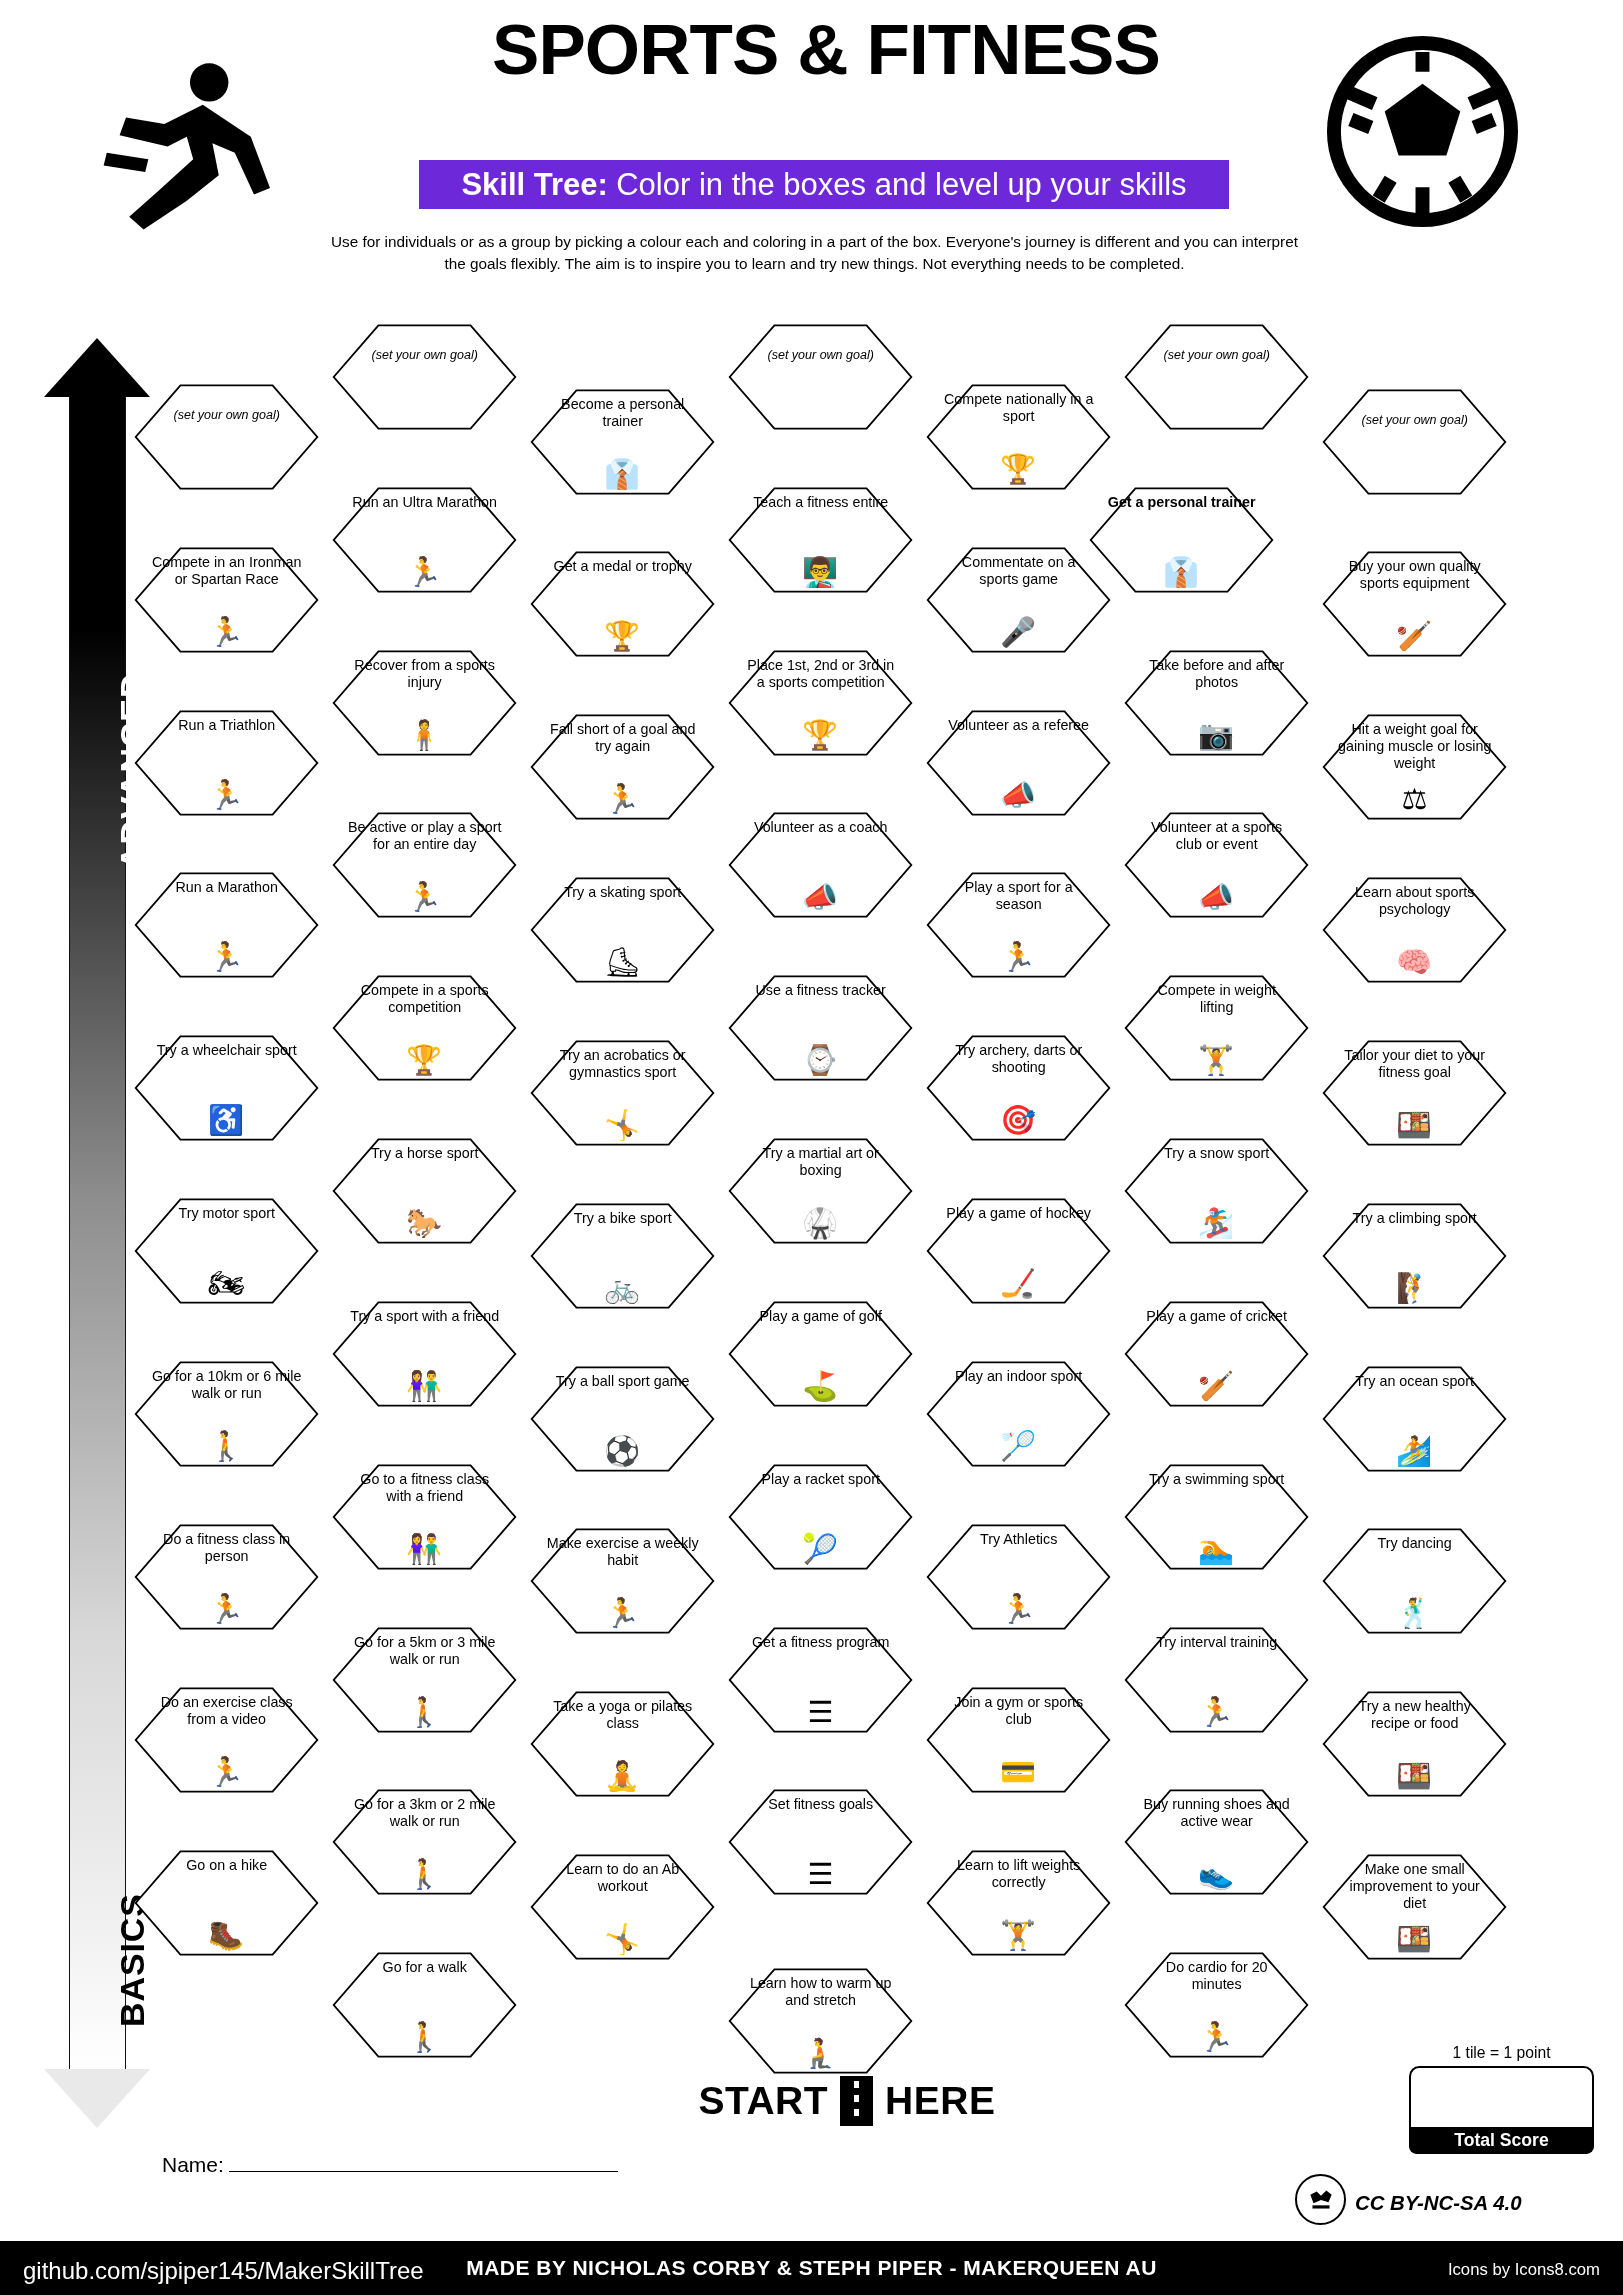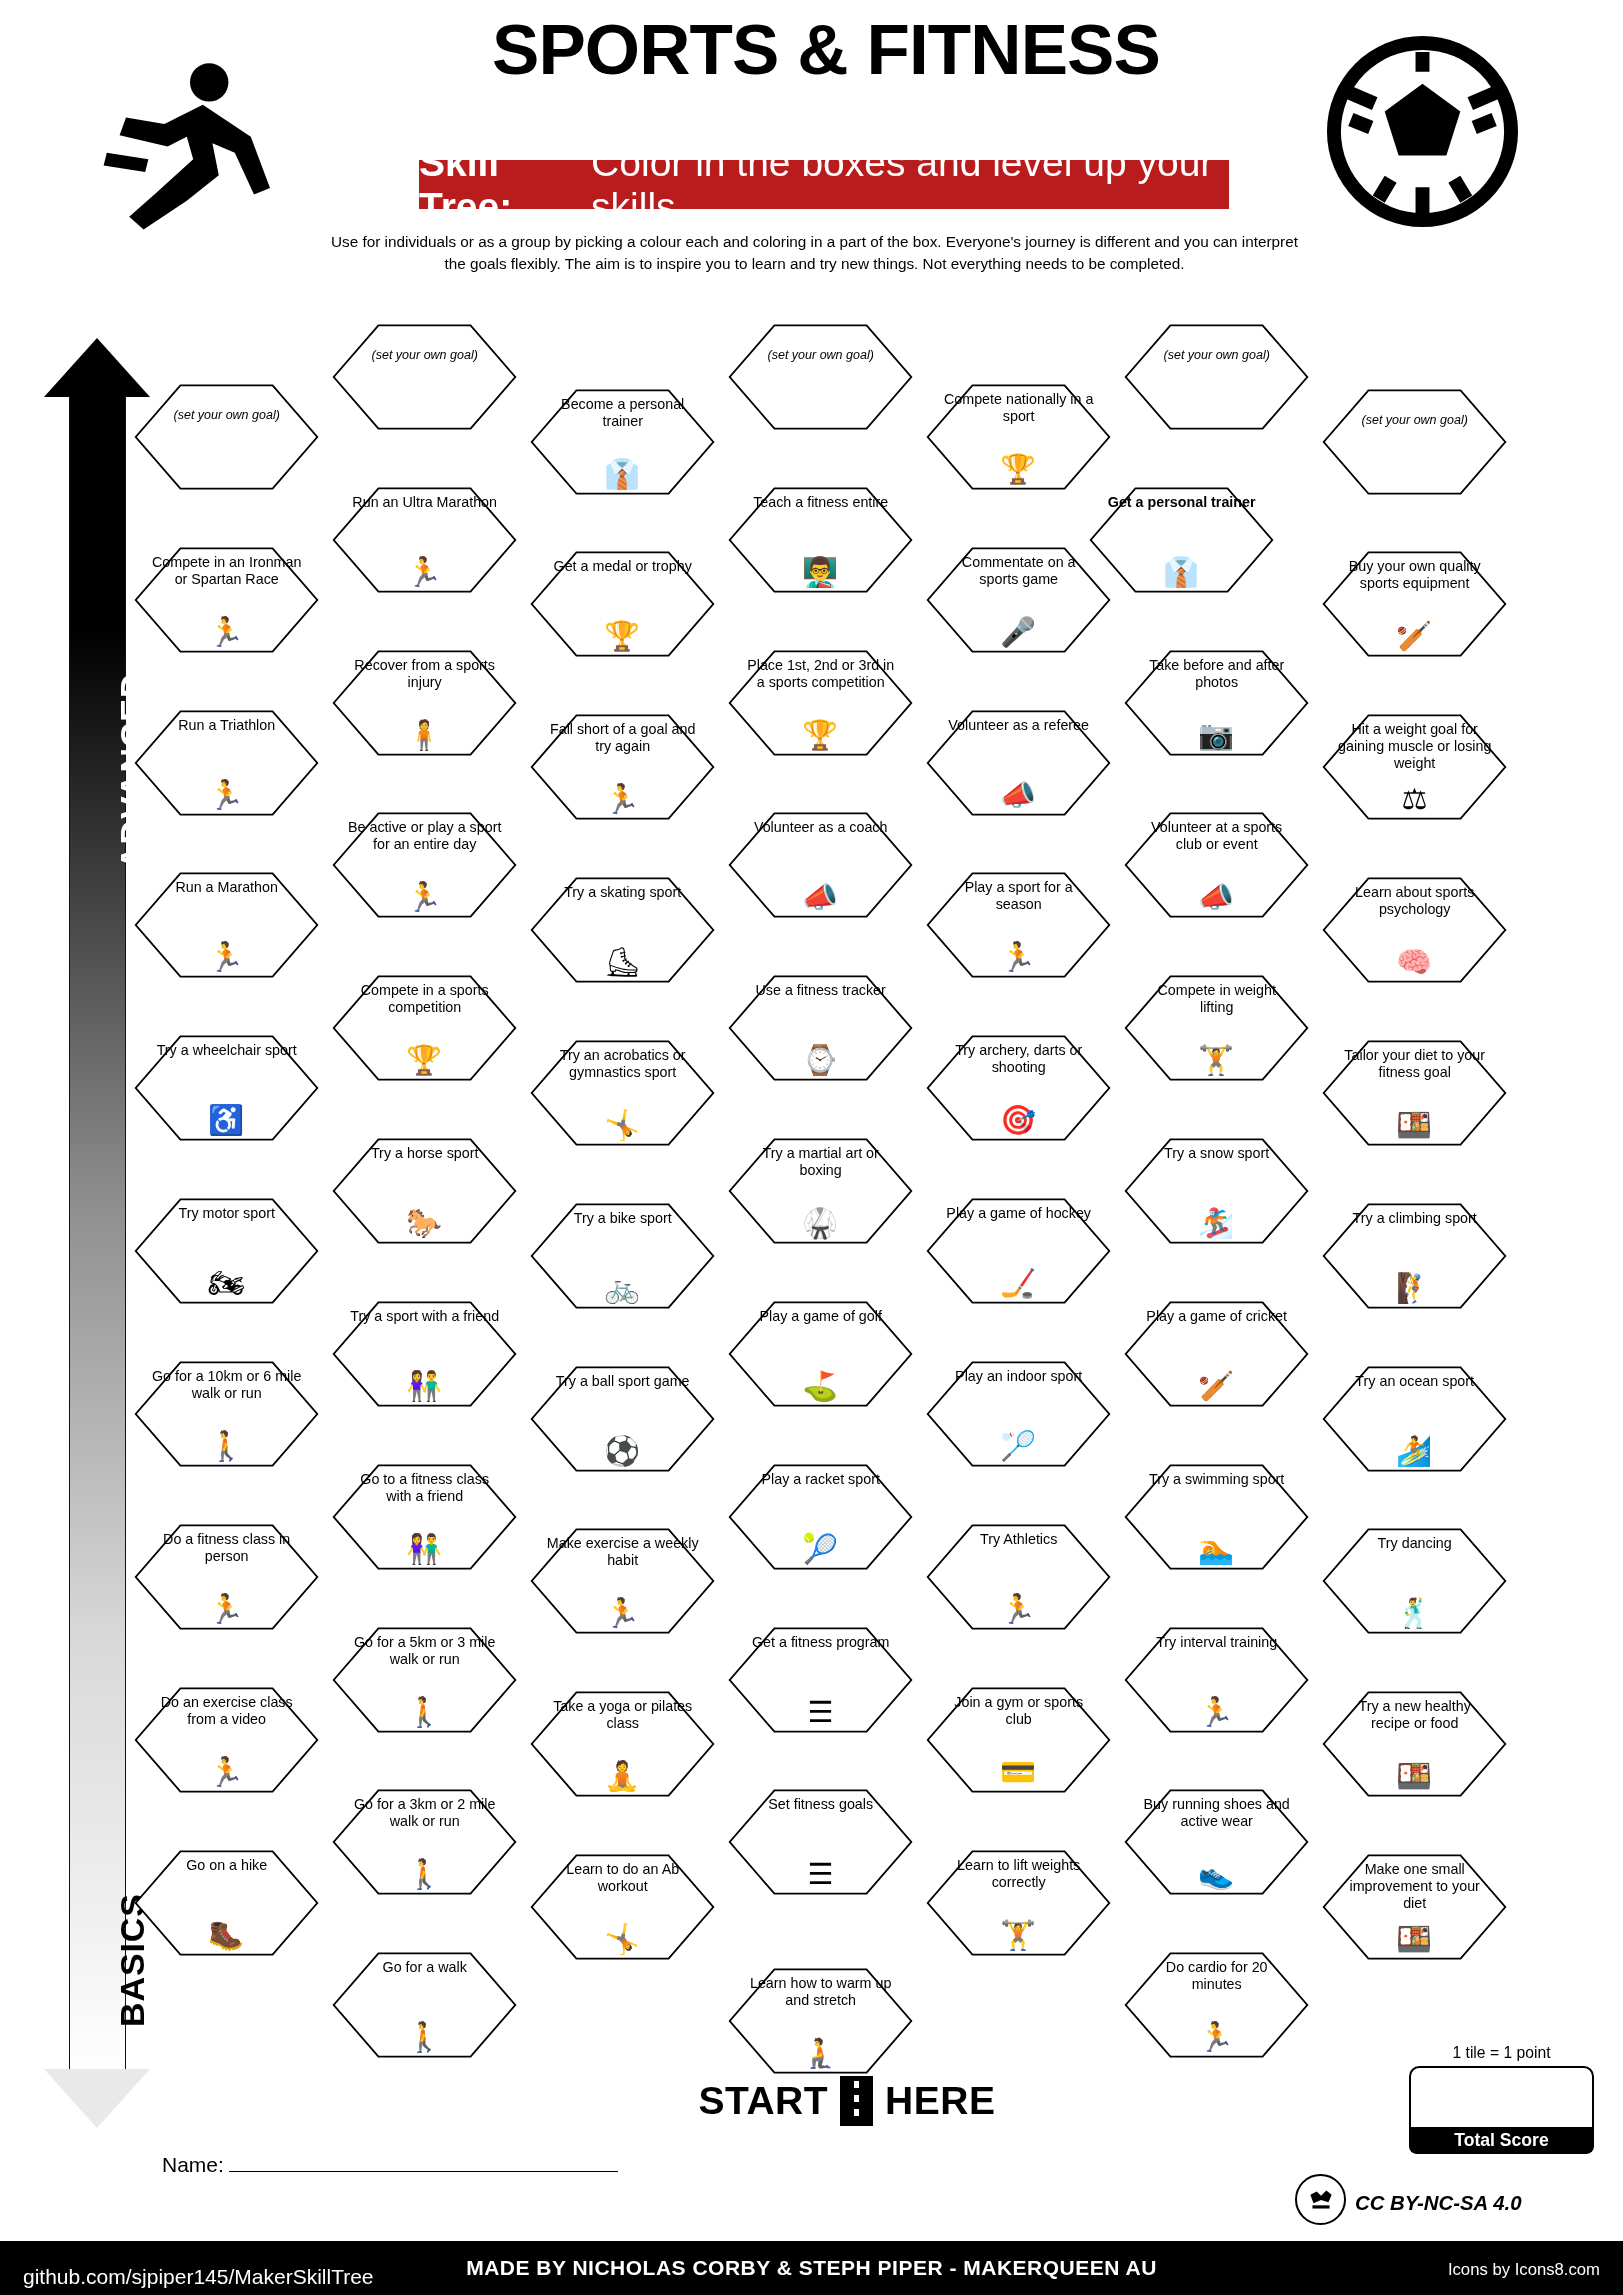--- a/index.html
+++ b/index.html
@@ -2,21 +2,21 @@
 <html style="font-size:7.4px"><head>
 <meta charset="utf-8">
 <style>
   html,body{margin:0;padding:0;background:#ffffff;}
   body{width:1623px;height:2295px;position:relative;font-family:"Liberation Sans",sans-serif;color:#000;overflow:hidden;}
 
   
   #header{position:absolute;left:0;top:0;width:1623px;height:296px;}
   #runner-icon{position:absolute;left:93px;top:60px;width:194px;height:176px;}
   #title{position:absolute;left:324px;top:14px;width:1004px;text-align:center;font-weight:bold;font-size:71px;letter-spacing:-0.9px;line-height:1;}
-  #subtitle-bar{position:absolute;left:419px;top:160px;width:810px;height:49px;background:#b91c1c;color:#fff;display:flex;align-items:center;justify-content:center;font-size:39px;}
+  #subtitle-bar{position:absolute;left:419px;top:160px;width:810px;height:49px;background:#6d28d9;color:#fff;display:flex;align-items:center;justify-content:center;font-size:31px;}
   #subtitle-bar .lead{font-weight:bold;margin-right:8.3px;}
   #intro{position:absolute;left:324px;top:231px;width:981px;text-align:center;font-size:15.3px;line-height:1.45;}
   #ball-icon{position:absolute;left:1323px;top:32px;width:199px;height:199px;}
 
   
   #axis{position:absolute;left:44px;top:338px;width:106px;height:1790px;}
   #axis .bar{position:absolute;left:25.4px;top:56px;width:55px;height:1679px;
     background:linear-gradient(to bottom,#000 0%,#000 14%,#8e8e8e 48%,#d8d8d8 74%,#f2f2f2 92%,#ffffff 100%);
     border-left:1.4px solid #111;border-right:1.4px solid #111;}
   #axis .arrow-up{position:absolute;left:0px;top:0px;width:0;height:0;border-left:53px solid transparent;border-right:53px solid transparent;border-bottom:59px solid #000;}
@@ -50,21 +50,21 @@
   #score-box .outer{position:absolute;left:0;top:0;width:185px;height:88px;border:2.3px solid #000;border-radius:10.2px;box-sizing:border-box;background:#fff;}
   #score-box .barlbl{position:absolute;left:0;bottom:0;width:185px;height:27px;background:#000;color:#fff;display:flex;align-items:center;justify-content:center;font-size:17.6px;font-weight:bold;border-radius:0 0 7.4px 7.4px;}
 
   
   #cc{position:absolute;left:1295px;top:2174px;width:296px;height:56px;}
   #cc .badge{position:absolute;left:0;top:0;width:51px;height:51px;border-radius:25.4px;border:2.3px solid #000;box-sizing:border-box;display:flex;align-items:center;justify-content:center;font-size:21px;}
   #cc .txt{position:absolute;left:60px;top:17.6px;font-size:20.4px;font-weight:bold;font-style:italic;}
 
   
   #footer{position:absolute;left:0;top:2241px;width:1623px;height:54px;background:#000;color:#fff;}
-  #footer .left{position:absolute;left:23px;top:24px;font-size:21px;}
+  #footer .left{position:absolute;left:23px;top:16px;font-size:24px;}
   #footer .center{position:absolute;left:0;top:15px;width:1623px;text-align:center;font-size:21px;font-weight:bold;letter-spacing:0.5px;}
   #footer .right{position:absolute;right:23px;top:18.5px;font-size:16.7px;}
 </style>
 </head>
 <body>
 
 <div id="header">
 
   <div id="runner-icon">
     <svg viewBox="0 0 120 110" width="194" height="176" aria-hidden="true">

